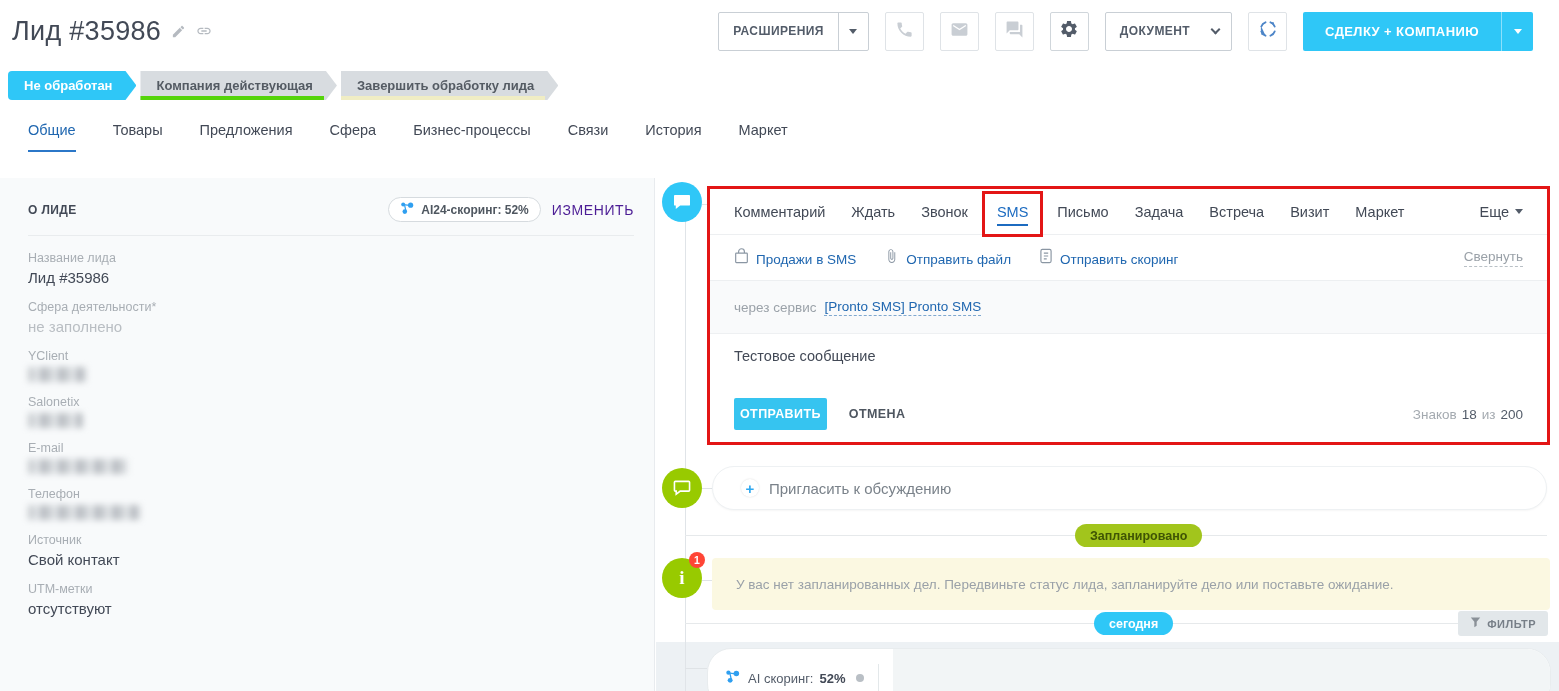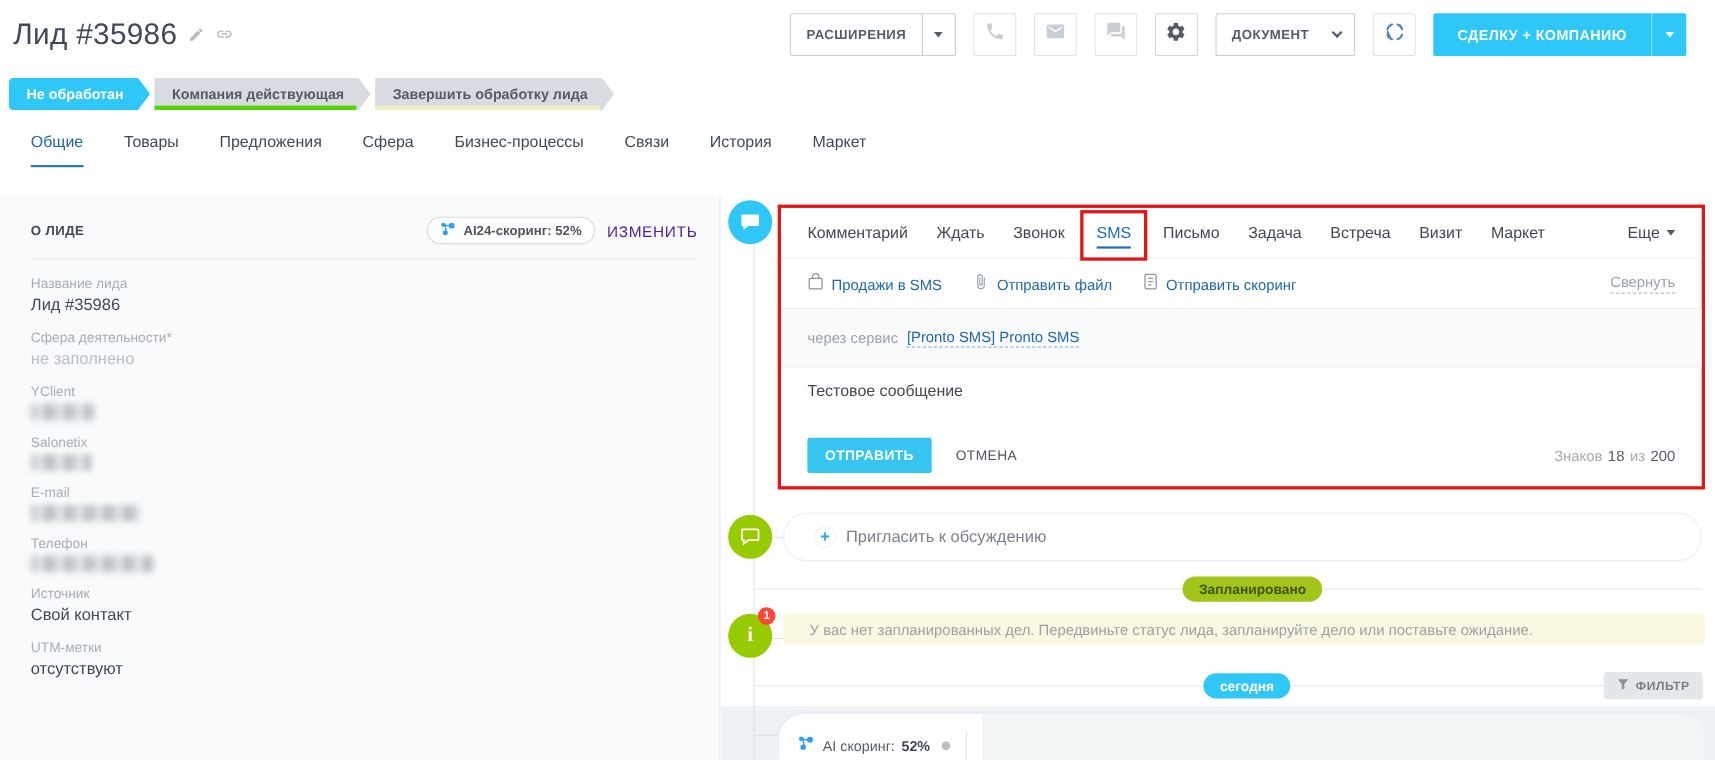--- a/index.html
+++ b/index.html
@@ -105,23 +105,23 @@
     font-size:13.5px; border-bottom:1px solid #edeff1; }
   .tool-link { display:flex; align-items:flex-end; gap:7px; color:#2067b0; cursor:pointer; white-space:nowrap; }
   .collapse { margin-left:auto; color:#9aa1a8; border-bottom:1px dashed #b9c0c6;
     padding-bottom:2px; cursor:pointer; }
   .service-row { height:53px; background:#f9fafb; border-bottom:1px solid #eef0f2;
     display:flex; align-items:center; gap:8px; padding:0 24px; font-size:13.5px; color:#9ba2a9; }
   .service-link { color:#2067b0; border-bottom:1px dashed #7fa8d0; padding-bottom:1px; cursor:pointer; }
   .sms-message { flex:1; padding:14px 24px; font-size:14.5px; color:#424956; cursor:text; }
   .sms-footer { height:56px; display:flex; align-items:center; gap:22px; padding:0 24px; }
   .send-btn { background:#36c4f0; color:#fff; border:none; border-radius:2px;
-    font-size:12.5px; font-weight:bold; letter-spacing:.4px; padding:9px 16px; cursor:pointer;
+    font-size:12.5px; font-weight:bold; letter-spacing:.4px; padding:9px 6px; cursor:pointer;
     font-family:"Liberation Sans", sans-serif; }
-  .cancel-btn { font-size:12.5px; font-weight:normal; letter-spacing:.4px; color:#4e5660; cursor:pointer; }
+  .cancel-btn { font-size:12.5px; font-weight:bold; letter-spacing:.4px; color:#4e5660; cursor:pointer; }
   .char-counter { margin-left:auto; font-size:13.5px; color:#a4aab0; display:flex; gap:5px; }
   .char-counter .num { color:#535c69; }
 
   
   .invite-pill { position:absolute; left:56px; top:288px; right:12px; height:44px;
     background:#fff; border:1px solid #eef1f3; border-radius:22px;
     box-shadow:0 1px 2px rgba(0,0,0,.04); display:flex; align-items:center;
     padding:0 10px; z-index:2; cursor:pointer; }
   .avatar-wrap { position:relative; width:30px; height:28px; }
   .avatar { width:28px; height:28px; border-radius:50%;
@@ -130,21 +130,21 @@
     border-radius:50%; background:#fff; color:#2fa8f0; font-size:15px; font-weight:bold;
     display:flex; align-items:center; justify-content:center; box-shadow:0 0 2px rgba(0,0,0,.15); }
   .invite-text { margin-left:16px; font-size:15px; color:#7a828a; }
 
   
   .tl-divider { position:absolute; left:29px; right:12px; height:1px; background:#e6e9eb; }
   .badge { position:absolute; height:23px; display:flex; align-items:center;
     padding:0 15px; border-radius:12px; font-size:12.5px; z-index:2; white-space:nowrap; }
   .badge-planned { top:346px; left:419px; background:#a2c51c; color:#3f5404; font-weight:bold; }
   .badge-today { top:434px; left:438px; background:#2fc7f7; color:#fff; font-weight:bold; cursor:pointer; }
-  .alert-box { position:absolute; left:56px; top:380px; right:9px; height:28px;
+  .alert-box { position:absolute; left:56px; top:380px; right:9px; height:52px;
     background:#fbf8e1; border-radius:4px; display:flex; align-items:center;
     padding:0 24px; font-size:13.5px; color:#9aa1a8; z-index:2; }
   .filter-btn { position:absolute; right:11px; top:433px; height:25px; background:#e2e7ea;
     border-radius:3px; display:flex; align-items:center; gap:6px; padding:0 12px;
     font-size:11px; font-weight:bold; letter-spacing:.5px; color:#777f88; cursor:pointer; z-index:2; }
 
   
   .ai-pill { position:absolute; left:51px; top:470px; right:8px; height:60px;
     background:#fff; border:1px solid #e8ecee; border-radius:24px; display:flex;
     align-items:center; padding-left:17px; z-index:2; overflow:hidden; }

